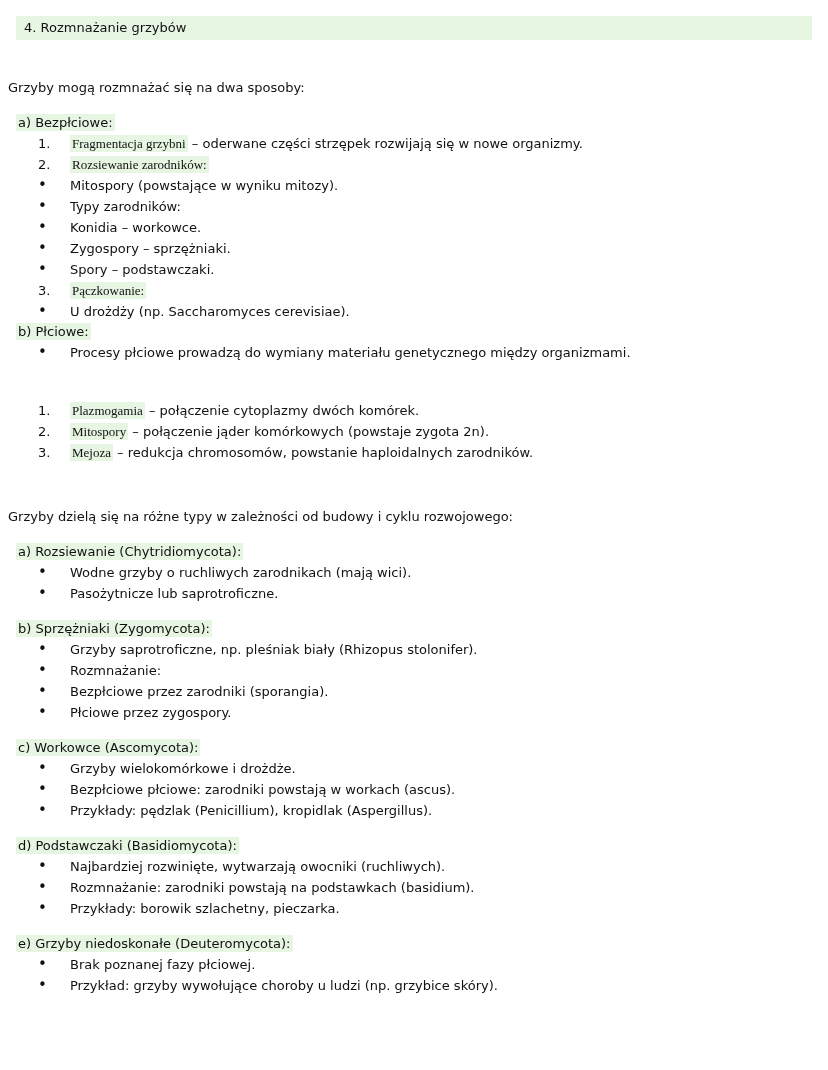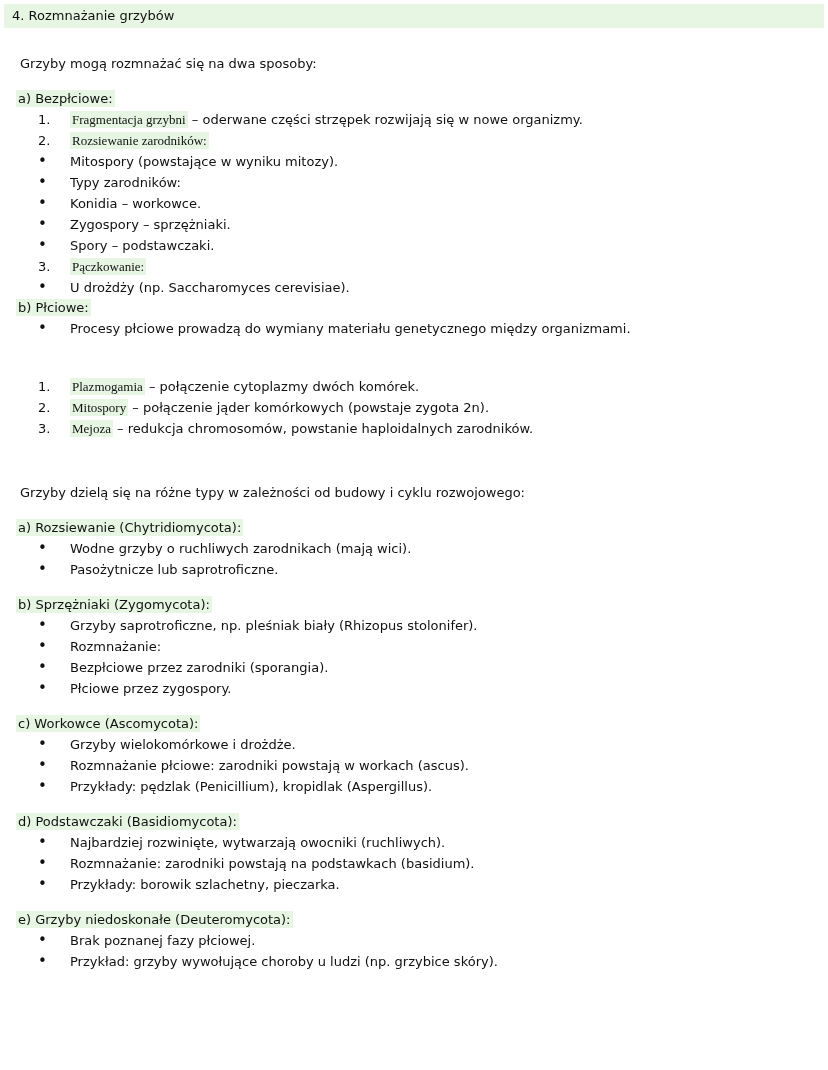--- a/index.html
+++ b/index.html
@@ -19,31 +19,31 @@
     position: relative;
     width: 828px;
     height: 1070px;
     padding: 0;
     box-sizing: border-box;
   }
   
   .section-heading {
     background: #e6f6e3;
     padding: 3px 0 3px 8px;
-    margin: 4px;
+    margin: 16px;
     font-size: 13px;
     font-weight: normal;
     color: #111;
     line-height: 18px;
   }
   .spacer-lg { height: 22px; }
   .spacer-md { height: 15px; }
 
   .para {
-    padding-left: 20px;
+    padding-left: 8px;
     line-height: 20px;
     margin: 0;
   }
   
   .subhead {
     padding-left: 16px;
     margin: 0;
     line-height: 20px;
   }
   .hl {
@@ -209,21 +209,21 @@
   <p class="subhead">
     <span class="hl">c) Workowce (Ascomycota):</span>
   </p>
   <ul class="bullist">
     <li class="row">
       <span class="marker bullet">•</span>
       <span class="txt">Grzyby wielokomórkowe i drożdże.</span>
     </li>
     <li class="row">
       <span class="marker bullet">•</span>
-      <span class="txt">Rozmnażanie płciowe: zarodniki powstają w workach (ascus).</span>
+      <span class="txt">Bezpłciowe płciowe: zarodniki powstają w workach (ascus).</span>
     </li>
     <li class="row">
       <span class="marker bullet">•</span>
       <span class="txt">Przykłady: pędzlak (Penicillium), kropidlak (Aspergillus).</span>
     </li>
   </ul>
 
   <div class="spacer-md"></div>
 
   <p class="subhead">

